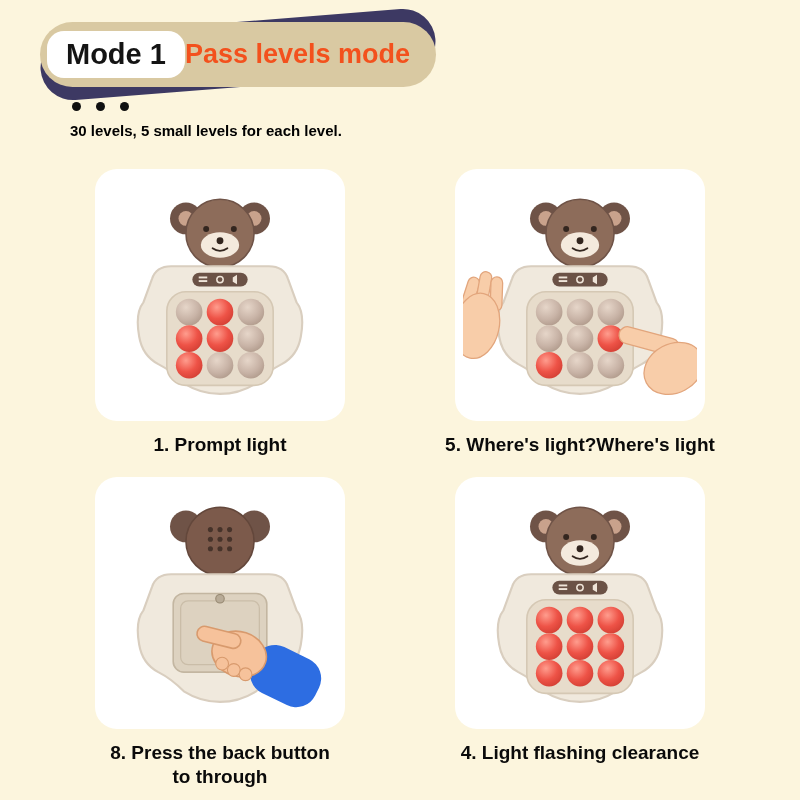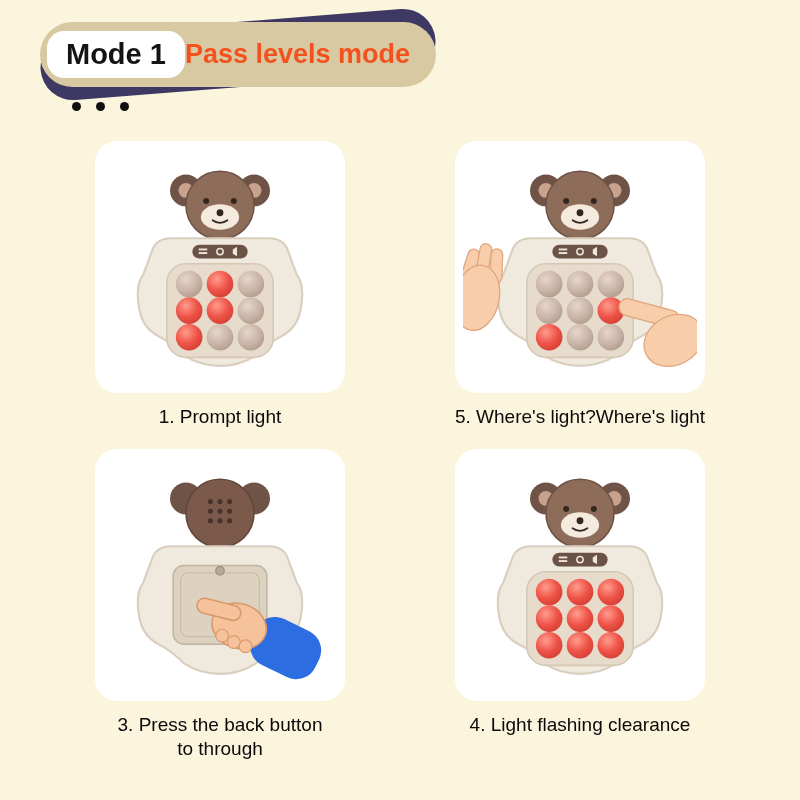--- a/index.html
+++ b/index.html
@@ -43,21 +43,21 @@
   }
   figure.step{margin:0;display:flex;flex-direction:column;align-items:center;}
   .card{
     width:250px;height:252px;background:#ffffff;border-radius:22px;
     display:flex;align-items:center;justify-content:center;overflow:hidden;
   }
   .toy{width:234px;height:220px;}
   .toy svg{width:100%;height:100%;display:block;}
   figcaption{
     margin-top:12px;width:max-content;
-    font-size:19px;color:#0a0a0a;text-align:center;line-height:1.25;
+    font-size:19px;color:#0a0a0a;text-align:center;line-height:1.25;font-weight:bold;
   }
   .cap-line{display:block;white-space:nowrap;}
 </style>
 </head>
 <body style="background: rgb(252, 245, 221);">
 
 <div class="page">
 
   <div class="banner-wrap">
     <div class="banner-shadow"></div>
@@ -66,20 +66,21 @@
       <div class="banner-title">Pass levels mode</div>
     </div>
   </div>
 
   <div class="dots">
     <span class="dot"></span>
     <span class="dot"></span>
     <span class="dot"></span>
   </div>
 
+  <p class="subtitle">30 levels, 5 small levels for each level.</p>
 
   <div class="grid">
 
     <figure class="step">
       <div class="card">
         <div class="toy">
             <svg viewBox="0 0 220 206">
               <defs>
                 <radialGradient id="lit0" cx="38%" cy="32%" r="78%">
                   <stop offset="0%" stop-color="#ff9d8e"></stop>
@@ -245,21 +246,21 @@
                 <ellipse cx="128" cy="151" rx="26" ry="21" fill="#f6c29b" stroke="#d89a6d" stroke-width="1.5" transform="rotate(18 128 151)"></ellipse>
                 <rect x="88" y="128" width="42" height="14" rx="7" fill="#f6c29b" stroke="#d89a6d" stroke-width="1.5" transform="rotate(14 108 135)"></rect>
                 <circle cx="112" cy="160" r="6" fill="#f6c29b" stroke="#d89a6d" stroke-width="1"></circle>
                 <circle cx="123" cy="166" r="6" fill="#f6c29b" stroke="#d89a6d" stroke-width="1"></circle>
                 <circle cx="134" cy="170" r="6" fill="#f6c29b" stroke="#d89a6d" stroke-width="1"></circle>
               </g>
             </svg>
           </div>
       </div>
       <figcaption>
-        <span class="cap-line">3. Press the back button</span>
+        <span class="cap-line">8. Press the back button</span>
         <span class="cap-line">to through</span>
       </figcaption>
     </figure>
 
     <figure class="step">
       <div class="card">
         <div class="toy">
             <svg viewBox="0 0 220 206">
               <defs>
                 <radialGradient id="lit3" cx="38%" cy="32%" r="78%">

